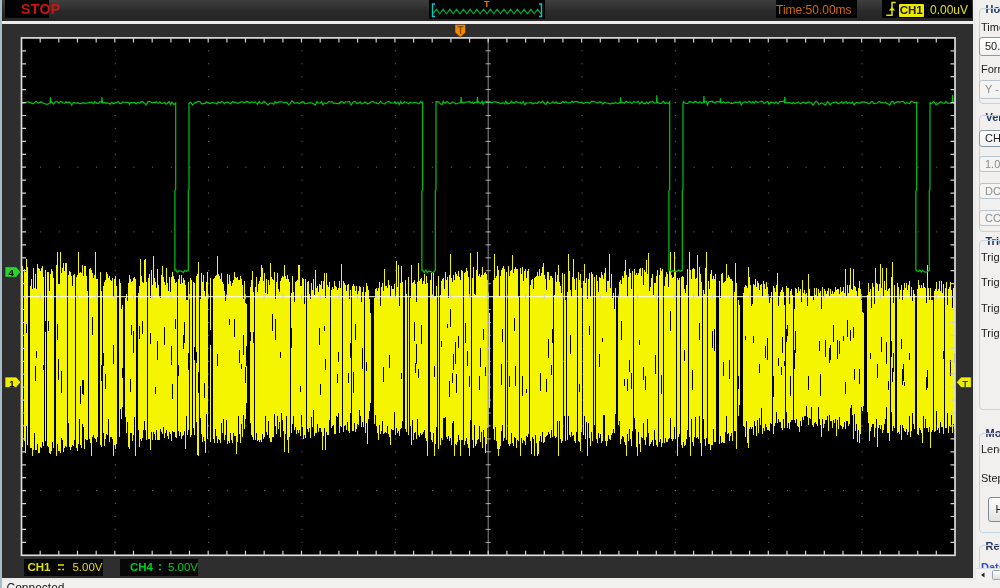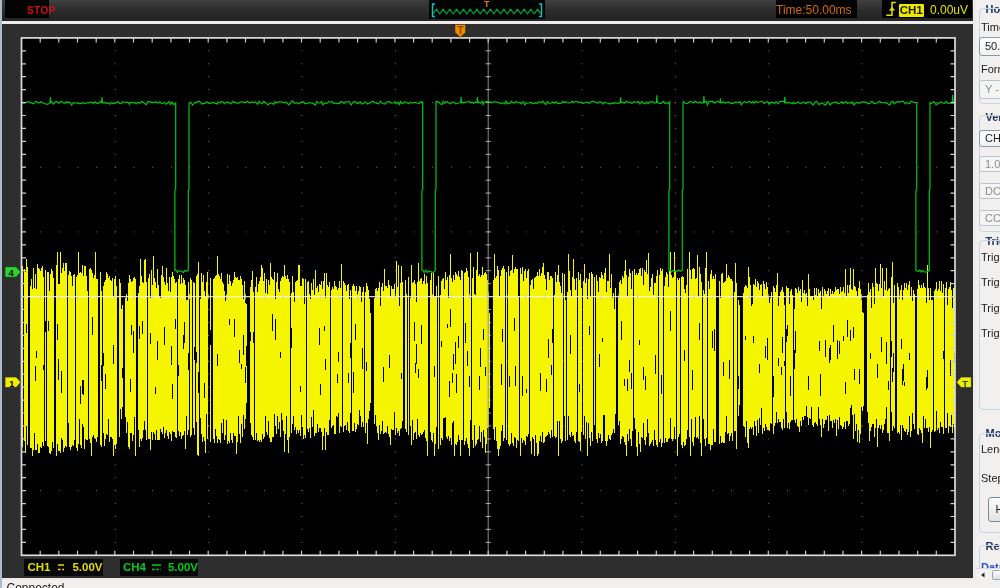--- a/index.html
+++ b/index.html
@@ -3,38 +3,38 @@
 <meta charset="utf-8">
 <style>
   * { margin:0; padding:0; box-sizing:border-box; }
   html,body { width:1000px; height:588px; overflow:hidden; background:#f0efee;
     font-family:"Liberation Sans", sans-serif; }
   .abs { position:absolute; }
   #topbar { left:0; top:0; width:973px; height:21px;
     background:linear-gradient(#3f3f3f,#2a2a2a 55%,#242424); }
   .blackbox { position:absolute; background:#030303; height:18px; top:0; }
   #stopbox { left:5px; width:44px; }
-  #stopbox span { color:#d01212; font-weight:bold; font-size:10px; line-height:18px; margin-left:22px; letter-spacing:0.4px;}
+  #stopbox span { color:#d01212; font-weight:bold; font-size:14px; line-height:18px; margin-left:16px; letter-spacing:0.4px;}
   #prevbox { left:429px; width:116px; height:19px; }
   #timebox { left:776px; width:81px; }
   #timebox span { color:#d26a06; font-size:12px; line-height:19px; }
   #trigbox { left:882px; width:89.5px; }
   #ch1chip { position:absolute; left:17px; top:3.5px; width:24.5px; height:13px; background:#ece800;
      color:#222000; font-size:11.5px; font-weight:bold; text-align:center; line-height:13px; border-radius:1px;}
   #uv { position:absolute; left:48px; top:2.5px; color:#e4e000; font-size:12px; line-height:14px; }
   #wline-top { left:0; top:21px; width:973px; height:2.5px; background:#eceaea; }
   #scope { left:0; top:23.5px; width:973px; height:554px; background:#2e2e2e; }
   #wline-right { left:973px; top:0; width:2.5px; height:579.5px; background:#eceaea; }
   #wline-bot { left:0; top:577.5px; width:975.5px; height:2px; background:#eceaea; }
   #leftedge { left:0; top:0; width:2px; height:588px; background:#a8bcca; z-index:9;}
   .chlabel { position:absolute; top:558.5px; height:17px; background:#060606;
      font-size:11.5px; font-weight:bold; display:flex; align-items:center; }
   #ch1label { left:23.5px; width:79px; color:#e2de00; }
   #ch4label { left:120px; width:78px; color:#00cc22; }
-  .chlabel .v { font-weight:bold; }
+  .chlabel .v { font-weight:normal; }
   #statusbar { left:0; top:579.5px; width:1000px; height:8.5px; background:#f1f0ef; }
   #statusbar span { position:absolute; left:6.5px; top:1.5px; font-size:12px; color:#1a1a1a; }
   
   #panel { left:975.5px; top:0; width:24.5px; height:579.5px; background:#f1f0ef; overflow:hidden; }
   .grpbox { position:absolute; left:3.5px; width:40px; border:1px solid #c3d5e0; border-radius:4px; }
   .grptitle { position:absolute; left:10px; color:#25355e; font-weight:bold; font-size:11px; white-space:nowrap; }
   .plabel { position:absolute; left:5.5px; color:#1c1c1c; font-size:11px; white-space:nowrap; }
   .pinput { position:absolute; left:3.5px; width:40px; height:19px; border:1px solid #8a9aa5; border-radius:3px;
       background:linear-gradient(#fff,#f2f2f2); font-size:11px; color:#222; line-height:17px; padding-left:5px; white-space:nowrap;}
   .pdis { background:#f4f4f3; border:1px solid #b9c4cc; color:#8d8d8d; }
@@ -97,21 +97,21 @@
 </svg>
 </div>
 <div id="ch1label" class="chlabel">
     <span style="margin-left:4px">CH1</span>
   <svg width="13" height="10" style="margin-left:6px">
       <path d="M1 3h11M1 7.5h2.6M5.2 7.5h2.6M9.4 7.5h2.6" stroke="#e2de00" stroke-width="1.3"></path>
     </svg>
   <span style="margin-left:8px" class="v">5.00V</span>
   </div>
 <div id="ch4label" class="chlabel">
-    <span style="margin-left:3px">CH4</span>
+    <span style="margin-left:10px">CH4</span>
   <svg width="13" height="10" style="margin-left:5px">
       <path d="M1 3h11M1 7.5h2.6M5.2 7.5h2.6M9.4 7.5h2.6" stroke="#00cc22" stroke-width="1.3"></path>
     </svg>
   <span style="margin-left:7px" class="v">5.00V</span>
   </div>
 <div id="wline-bot" class="abs"></div>
 <div id="wline-right" class="abs"></div>
 <div id="panel" class="abs">
   <div class="grptitle" style="top:2.5px">Horizontal</div>
   <div class="grpbox" style="top:8px; height:96px"></div>

